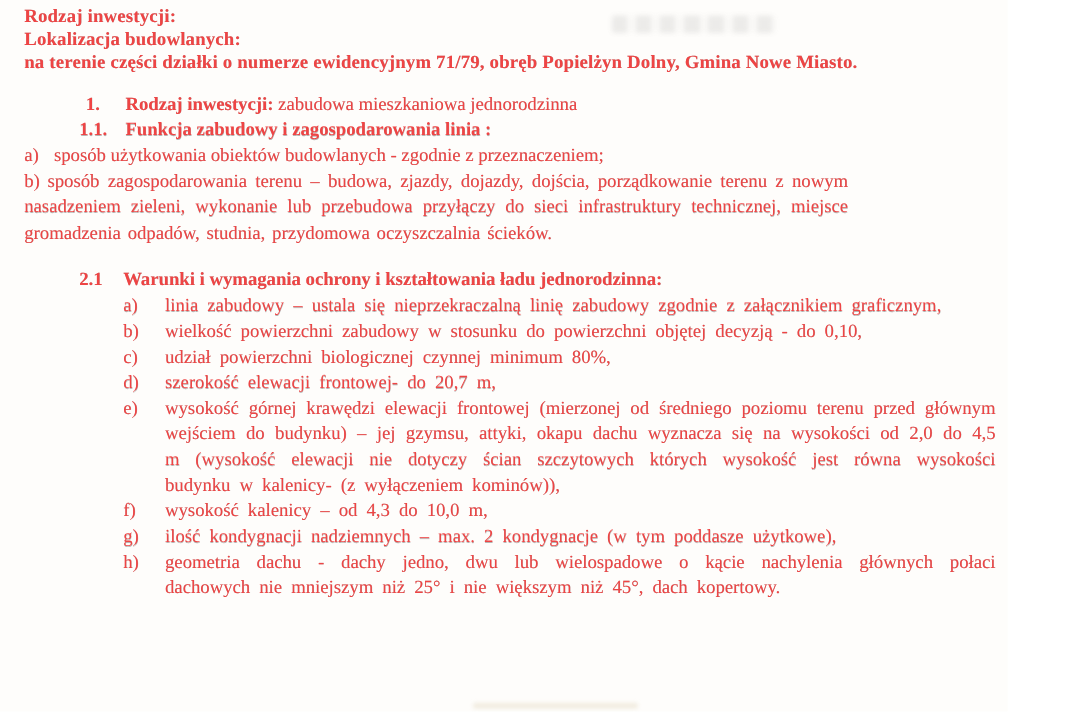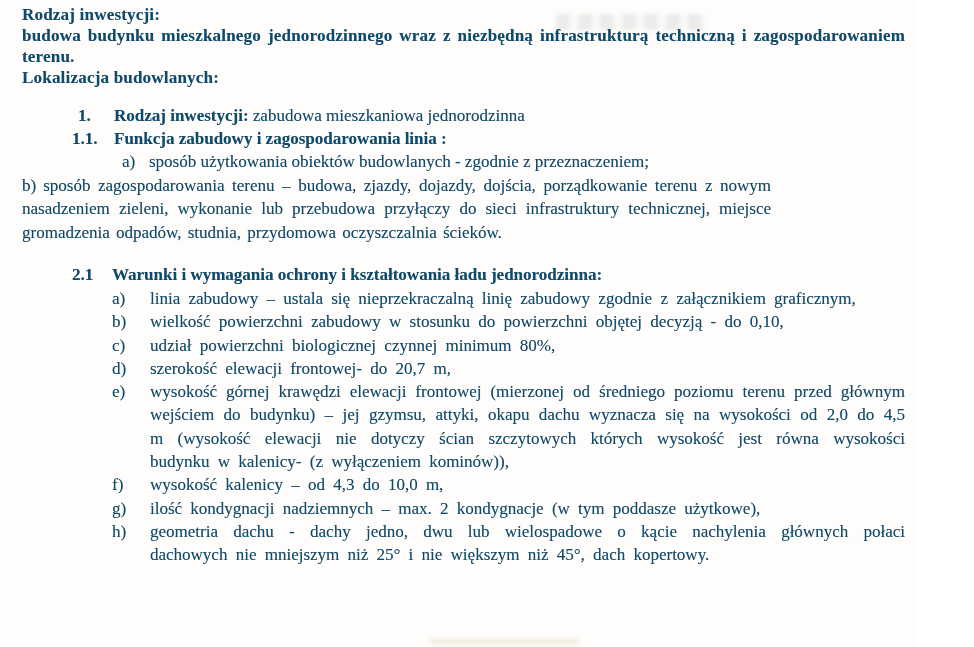--- a/index.html
+++ b/index.html
@@ -3,21 +3,21 @@
 <meta charset="utf-8">
 <style>
   html, body { margin: 0; padding: 0; background: #ffffff; }
   .page {
     position: relative;
     width: 916px;
     height: 647px;
     background: #fefdfb;
     overflow: hidden;
     font-family: "Liberation Serif", "DejaVu Serif", serif;
-    color: #0c4a6e;
+    color: #ef4444;
     text-shadow: 0.2px 0.2px 0.4px rgba(45,45,45,0.35);
   }
   .content {
     position: absolute;
     left: 22px;
     top: 4px;
     width: 883px;
     font-size: 17px;
   }
   p { margin: 0; }
@@ -26,21 +26,21 @@
   
   .intro-label   { font-weight: bold; line-height: 21px; letter-spacing: 0.2px; }
   .intro-just    { font-weight: bold; line-height: 21px; text-align: justify; letter-spacing: 0.2px; }
   .intro-text    { font-weight: bold; line-height: 21px; letter-spacing: 0.2px; }
 
   
   .s1head { margin: 17px 0 0 56px; line-height: 22px; }
   .s1head .num { display: inline-block; width: 36px; font-weight: bold; }
   .s11head { margin-left: 50px; line-height: 23px; font-weight: bold; }
   .s11head .num { display: inline-block; width: 42px; }
-  .item-a { margin-left: 100px; line-height: 23.5px; }
+  .item-a { line-height: 23.5px; }
   .item-a .marker { display: inline-block; width: 27px; }
   .item-b { width: 749px; line-height: 23.5px; text-align: justify; word-spacing: 2px; }
   .item-b .marker { padding-right: 7px; }
 
   
   .s2head { margin: 18px 0 0 56px; width: 834px; line-height: 24px; font-weight: bold; text-align: justify; word-spacing: 6px; }
   .s2head .num { display: inline-block; width: 36px; }
   .s21head { margin: 19px 0 0 50px; line-height: 23px; font-weight: bold; }
   .s21head .num { display: inline-block; width: 40px; }
 
@@ -71,22 +71,22 @@
 <body>
 
 <div class="page">
   <div class="smudge smudge-1"></div>
   <div class="smudge smudge-2"></div>
   <div class="smudge smudge-3"></div>
 
   <div class="content">
 
     <p class="intro-label">Rodzaj inwestycji:</p>
-    <p class="intro-just">budowa budynku mieszkalnego jednorodzinnego wraz z niezbędną infrastrukturą techniczną i zagospodarowaniem terenu.</p>
     <p class="intro-label">Lokalizacja budowlanych:</p>
+    <p class="intro-text">na terenie części działki o numerze ewidencyjnym 71/79, obręb Popielżyn Dolny, Gmina Nowe Miasto.</p>
 
     <p class="s1head">
       <span class="num">1.</span><span class="b">Rodzaj inwestycji:</span>
       <span>zabudowa mieszkaniowa jednorodzinna</span>
     </p>
 
     <p class="s11head">
       <span class="num">1.1.</span><span>Funkcja zabudowy i zagospodarowania linia :</span>
     </p>
 

